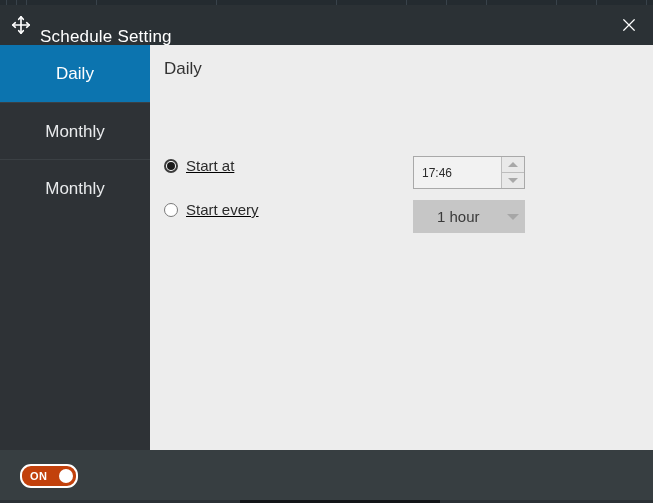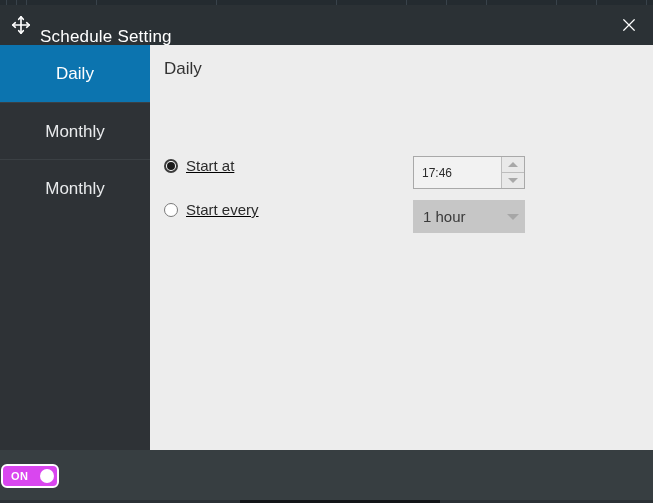--- a/index.html
+++ b/index.html
@@ -225,21 +225,21 @@
     width: 112px;
     height: 33px;
     background: #c6c6c6;
     box-sizing: border-box;
     display: flex;
     align-items: center;
     cursor: pointer;
   }
   .combo-value {
     flex: 1 1 auto;
-    padding-left: 10px;
+    padding-left: 24px;
     font-size: 15px;
     color: #3a3a3a;
   }
   .combo-arrow {
     flex: 0 0 auto;
     width: 24px;
     display: flex;
     align-items: center;
     justify-content: center;
   }
@@ -254,26 +254,26 @@
   .footer {
     position: absolute;
     left: 0;
     top: 450px;
     width: 653px;
     height: 50px;
     background: #373e41;
   }
   .toggle {
     position: absolute;
-    left: 1px;
+    left: 20px;
     top: 14px;
     width: 58px;
     height: 24px;
-    border-radius: 6px;
-    background: #d946ef;
+    border-radius: 11px;
+    background: #c2410c;
     border: 2px solid #ffffff;
     box-sizing: border-box;
     display: flex;
     align-items: center;
     cursor: pointer;
   }
   .toggle-text {
     margin-left: 8px;
     color: #ffffff;
     font-size: 11px;

